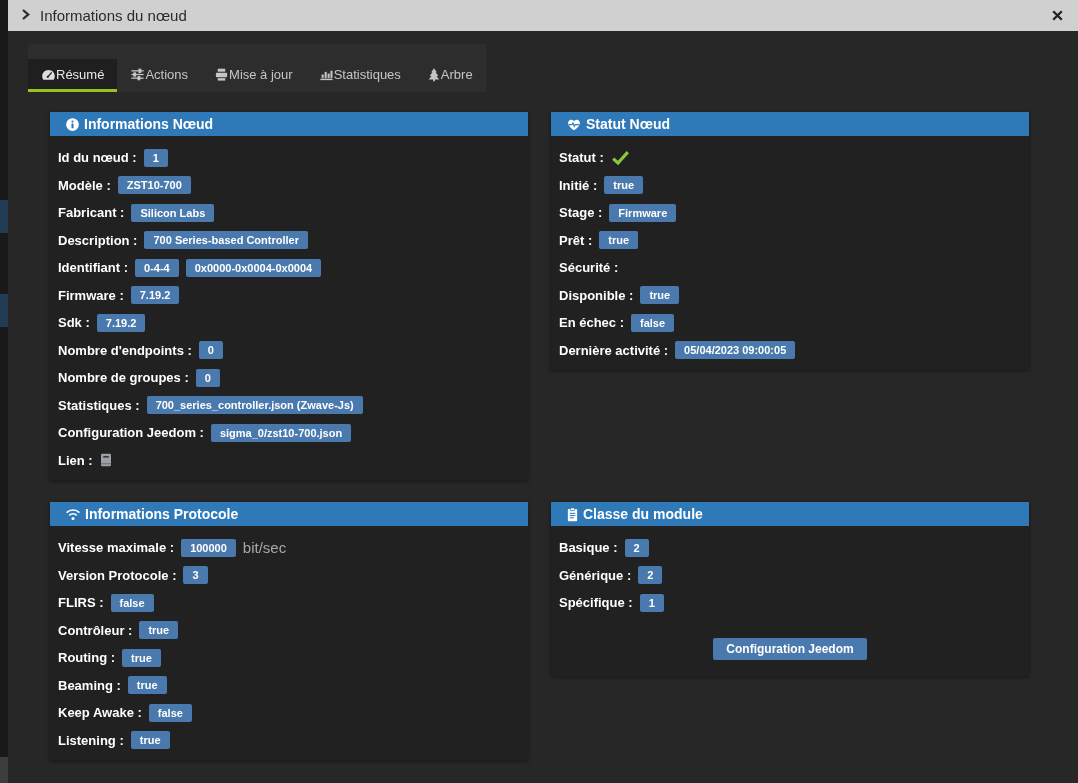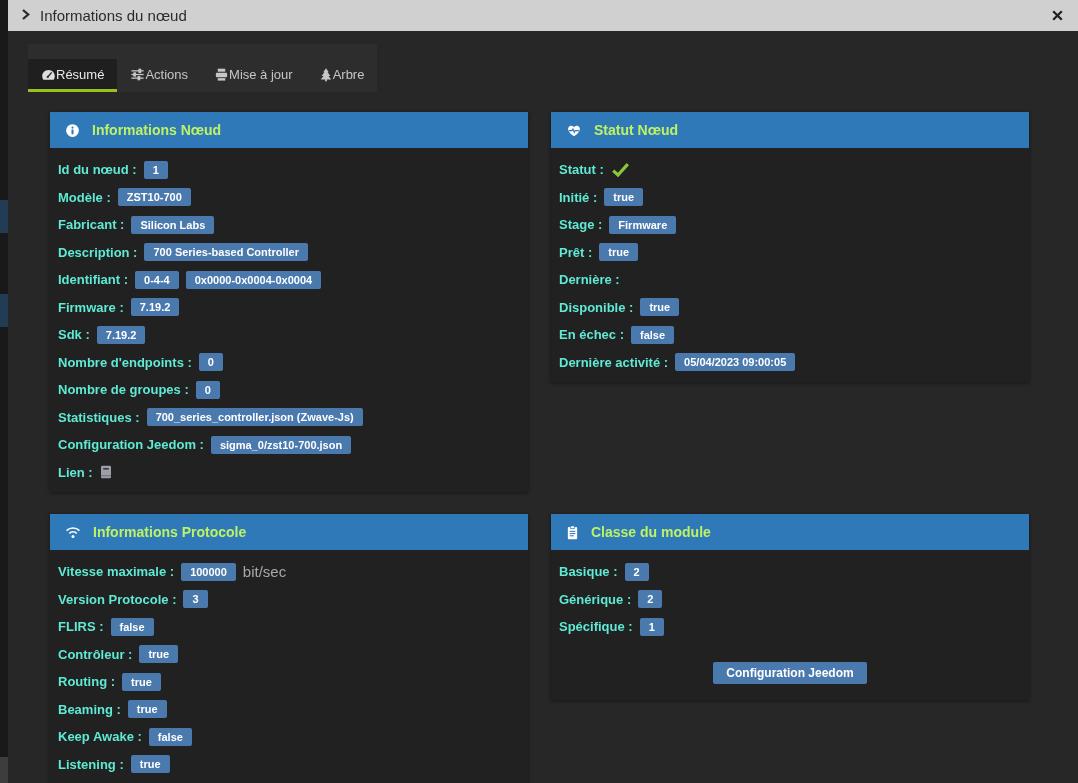--- a/index.html
+++ b/index.html
@@ -35,28 +35,28 @@
   .tab.active { background: #1f1f1f; color: #e9e9e9; border-bottom-color: #99c21f; }
   .tab.active .ticon { color: #dedede; }
 
   .grid {
     margin: 20px 0 0 22px;
     display: grid; grid-template-columns: 478px 478px;
     column-gap: 23px; row-gap: 22px; align-items: start;
   }
   .panel { background: #212121; box-shadow: 0 1px 4px rgba(0,0,0,.45); }
   .panel-head {
-    height: 36px; background: #2f79b9; color: #bef264;
-    display: flex; align-items: center; gap: 12px; padding: 0 15px;
+    height: 24px; background: #2f79b9; color: #ffffff;
+    display: flex; align-items: center; gap: 4px; padding: 0 15px;
     font-size: 14px; font-weight: bold;
   }
   .panel-head .picon { display: flex; align-items: center; }
   .panel-body { padding: 8px 8px 6px 8px; }
   .row { height: 27.5px; display: flex; align-items: center; gap: 7px; }
-  .row .label { font-size: 13px; font-weight: bold; color: #5eead4; white-space: nowrap; }
+  .row .label { font-size: 13px; font-weight: bold; color: #ffffff; white-space: nowrap; }
   .badge {
     background: #4a79ad; color: #fff; font-size: 11px; font-weight: bold;
     padding: 3px 9px; border-radius: 2px; min-width: 12px; text-align: center; white-space: nowrap;
   }
   .suffix { font-size: 15px; color: #a8a8a8; }
   .row .ricon { display: flex; align-items: center; }
   .btn-row { display: flex; justify-content: center; padding: 4px 0 10px 0; margin-top: 17px; }
   .btn {
     background: #4a79ad; color: #fff; border: none; cursor: pointer;
     font-family: inherit; font-size: 12px; font-weight: bold;
@@ -114,20 +114,32 @@
             <svg width="15" height="15" viewBox="0 0 16 16" fill="currentColor">
               <rect x="4" y="1.8" width="8" height="3.2"></rect>
               <rect x="2" y="6.1" width="12" height="4.7" rx="1"></rect>
               <rect x="4" y="11.9" width="8" height="2.6"></rect>
             </svg>
           </span>
           <span>Mise à jour</span>
         </div>
         <div class="tab">
           <span class="ticon">
+            <svg width="15" height="15" viewBox="0 0 16 16" fill="currentColor">
+              <rect x="1.5" y="12.4" width="13" height="1.6"></rect>
+              <rect x="2.8" y="8" width="2.2" height="3.6"></rect>
+              <rect x="6" y="5.2" width="2.2" height="6.4"></rect>
+              <rect x="9.2" y="7" width="2.2" height="4.6"></rect>
+              <rect x="12.2" y="4" width="2.2" height="7.6"></rect>
+            </svg>
+          </span>
+          <span>Statistiques</span>
+        </div>
+        <div class="tab">
+          <span class="ticon">
             <svg width="14" height="15" viewBox="0 0 16 16" fill="currentColor">
               <path d="M8 0.8 L11.2 5.4 H9.8 L13 9.8 H10.8 L14 13.6 H2 L5.2 9.8 H3 L6.2 5.4 H4.8 Z"></path>
               <rect x="7" y="13" width="2" height="2.8"></rect>
             </svg>
           </span>
           <span>Arbre</span>
         </div>
       </nav>
     <div class="grid" id="grid">
         <section class="panel">
@@ -224,21 +236,21 @@
             </div>
             <div class="row">
               <span class="label">Stage :</span>
               <span class="badge">Firmware</span>
             </div>
             <div class="row">
               <span class="label">Prêt :</span>
               <span class="badge">true</span>
             </div>
             <div class="row">
-              <span class="label">Dernière :</span>
+              <span class="label">Sécurité :</span>
             </div>
             <div class="row">
               <span class="label">Disponible :</span>
               <span class="badge">true</span>
             </div>
             <div class="row">
               <span class="label">En échec :</span>
               <span class="badge">false</span>
             </div>
             <div class="row">

